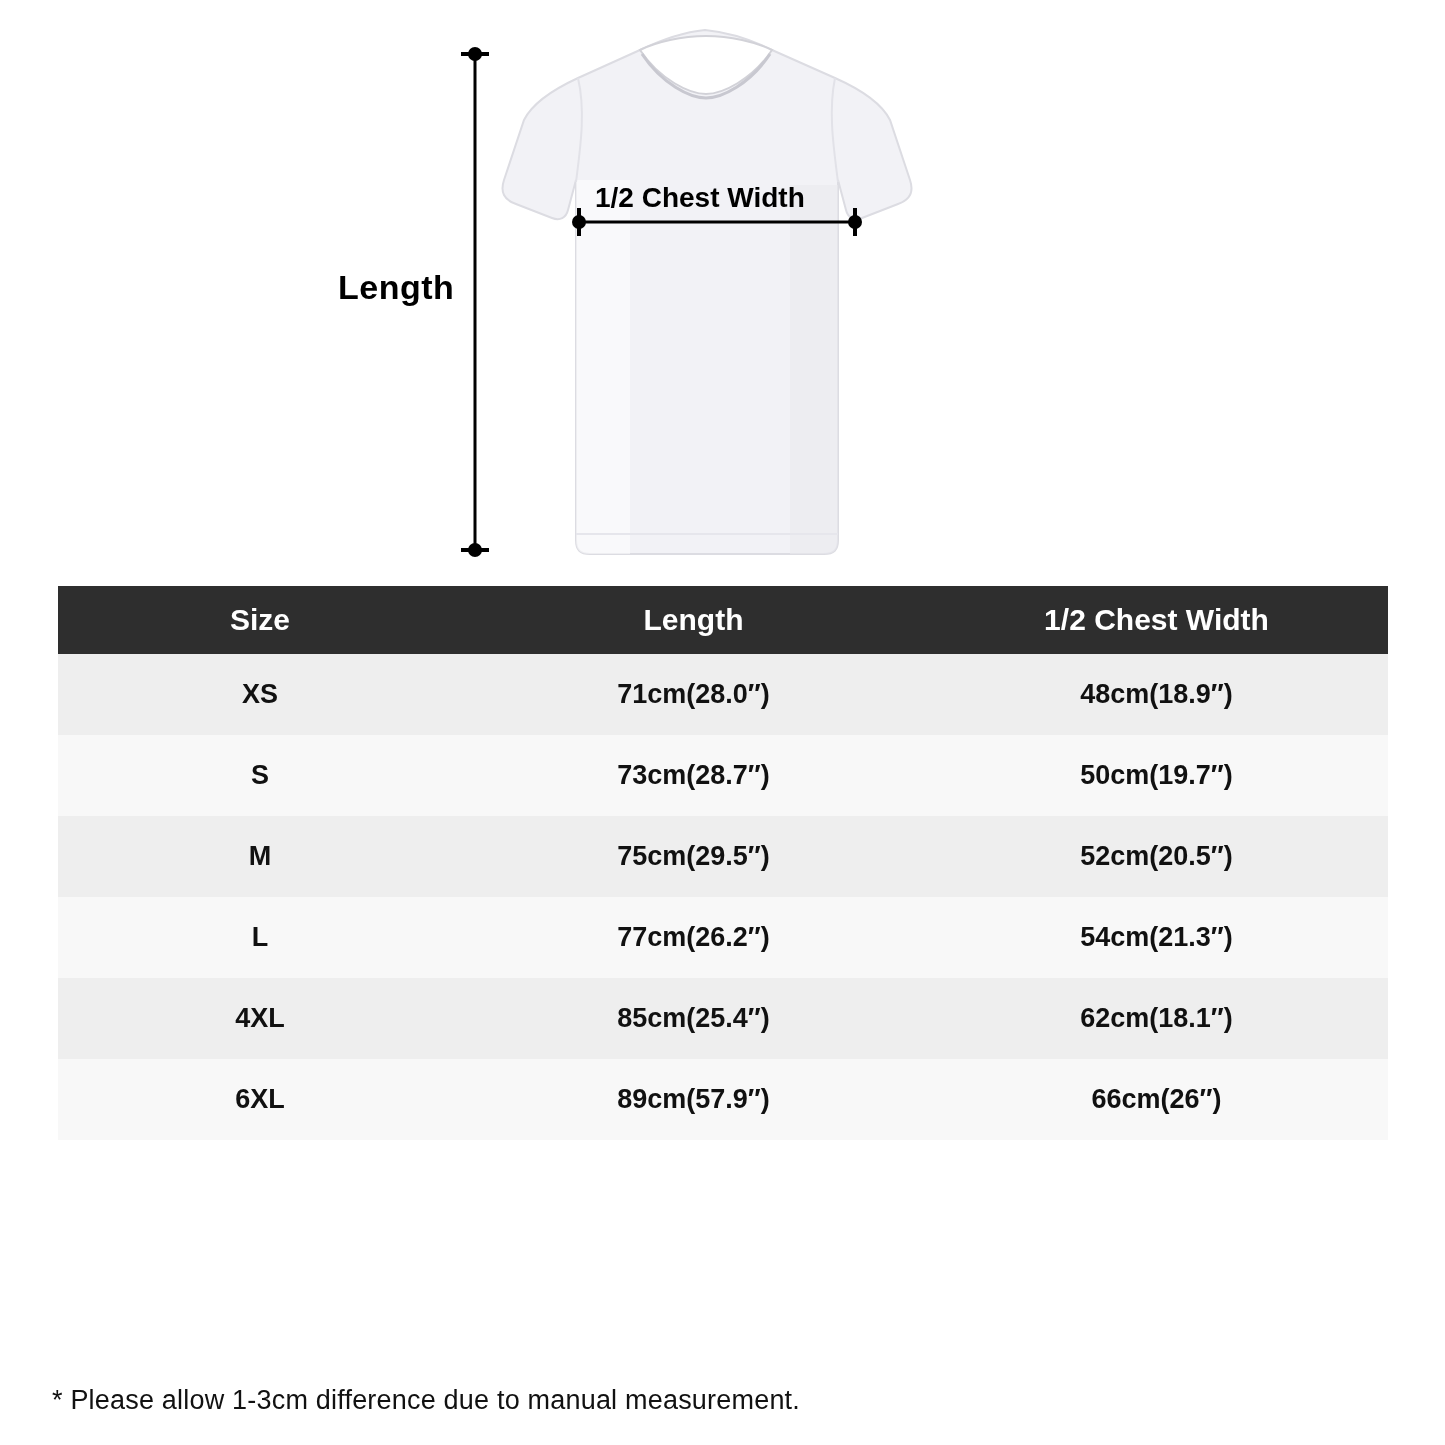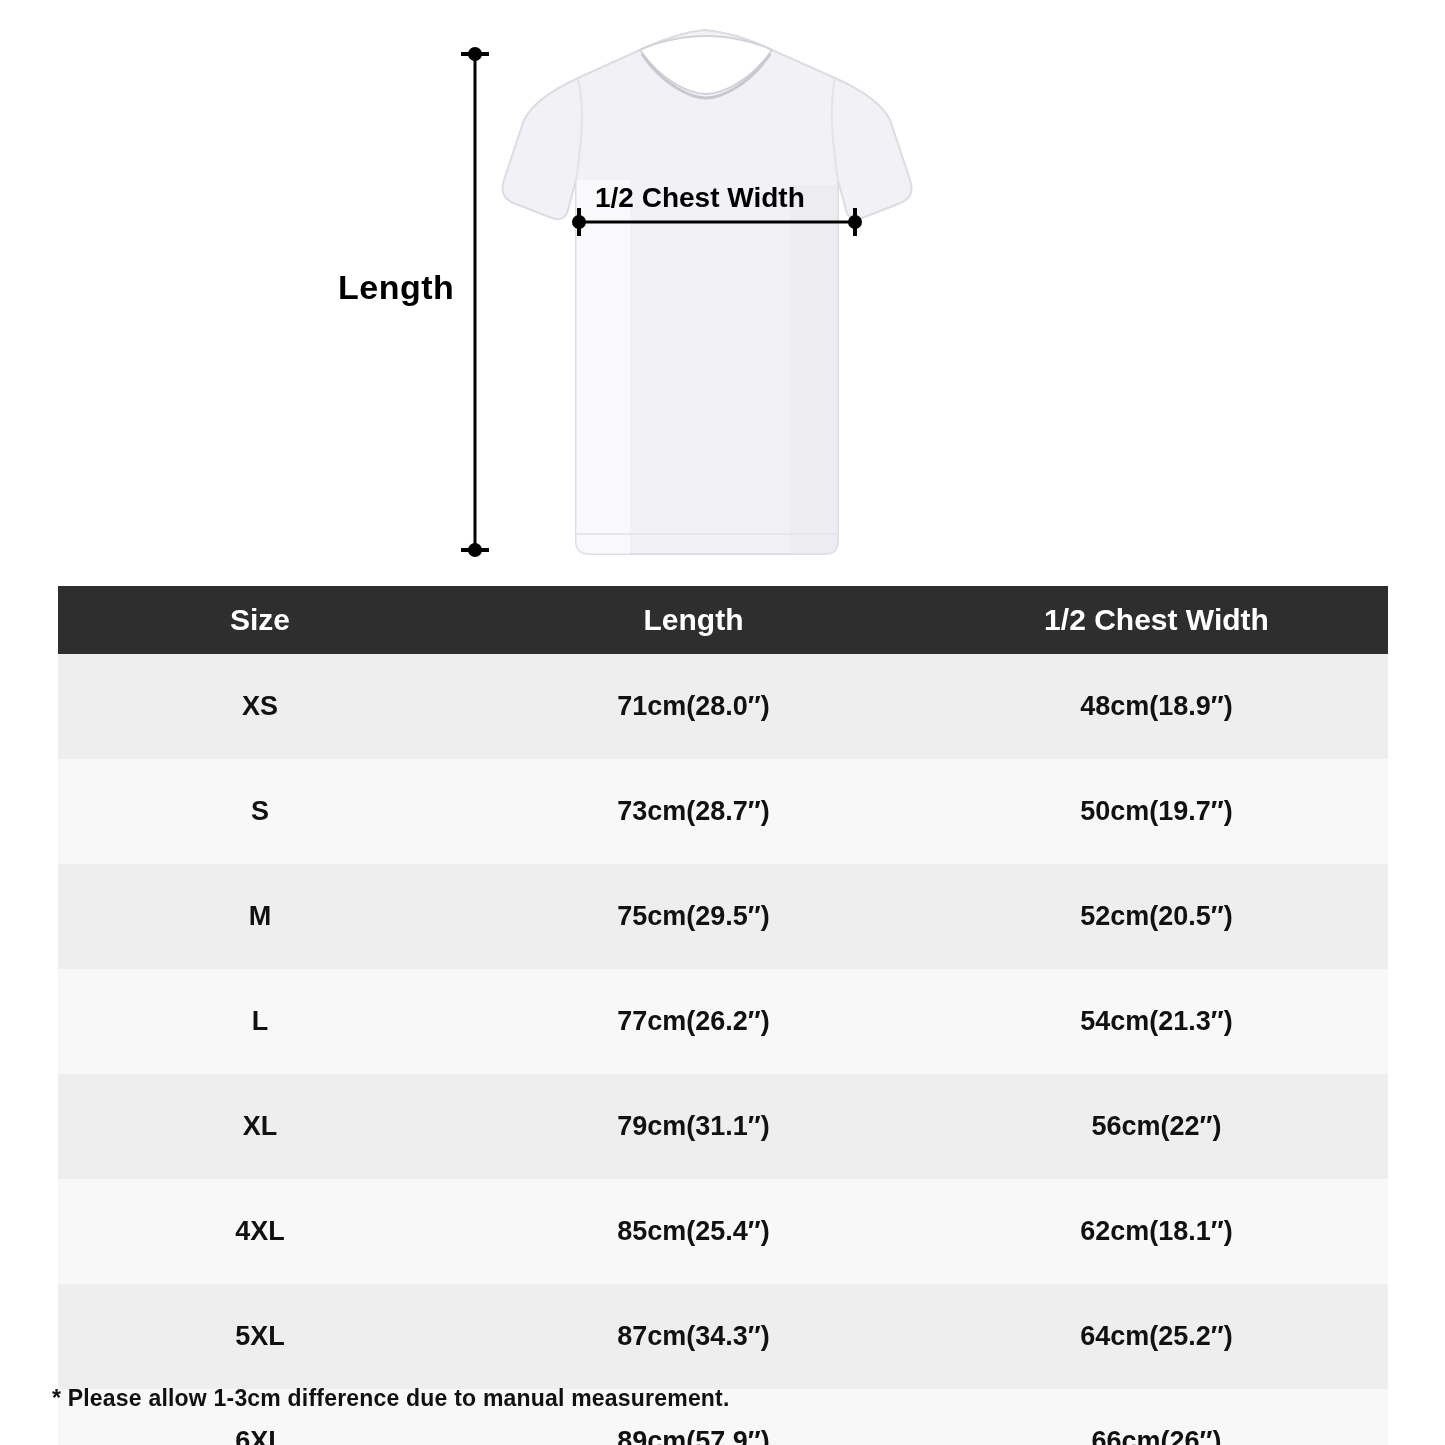--- a/index.html
+++ b/index.html
@@ -71,40 +71,40 @@
     height: 68px;
     line-height: 68px;
     padding: 0;
     text-align: center;
   }
   #size-table tbody td {
     font-size: 27px;
     font-weight: bold;
     height: 73px;
     line-height: 73px;
-    padding: 16px;
+    padding: 4px;
     text-align: center;
     color: #111;
   }
   #size-table tbody tr:nth-child(odd) td {
     background: #eeeeee;
   }
   #size-table tbody tr:nth-child(even) td {
     background: #f8f8f8;
   }
   .col-size   { width: 404px; margin-left: 44px; }
   .col-length { width: 463px; }
   .col-chest  { width: 463px; }
 
   #footnote {
     position: absolute;
     left: 52px;
     top: 1385px;
-    font-size: 23px;
-    font-weight: bold;
+    font-size: 27px;
+    font-weight: normal;
     color: #111;
     letter-spacing: 0.2px;
   }
 </style>
 </head>
 <body>
 
 <div id="diagram">
 
   <svg class="shirt-svg" viewBox="0 0 450 545">
@@ -175,33 +175,23 @@
       <td>M</td>
       <td>75cm(29.5″)</td>
       <td>52cm(20.5″)</td>
     </tr>
     <tr>
       <td>L</td>
       <td>77cm(26.2″)</td>
       <td>54cm(21.3″)</td>
     </tr>
     <tr>
-      <td>XL</td>
-      <td>79cm(31.1″)</td>
-      <td>56cm(22″)</td>
-    </tr>
-    <tr>
       <td>4XL</td>
       <td>85cm(25.4″)</td>
       <td>62cm(18.1″)</td>
-    </tr>
-    <tr>
-      <td>5XL</td>
-      <td>87cm(34.3″)</td>
-      <td>64cm(25.2″)</td>
     </tr>
     <tr>
       <td>6XL</td>
       <td>89cm(57.9″)</td>
       <td>66cm(26″)</td>
     </tr>
   </tbody>
 </table>
 
 <div id="footnote">* Please allow 1-3cm difference due to manual measurement.</div>

